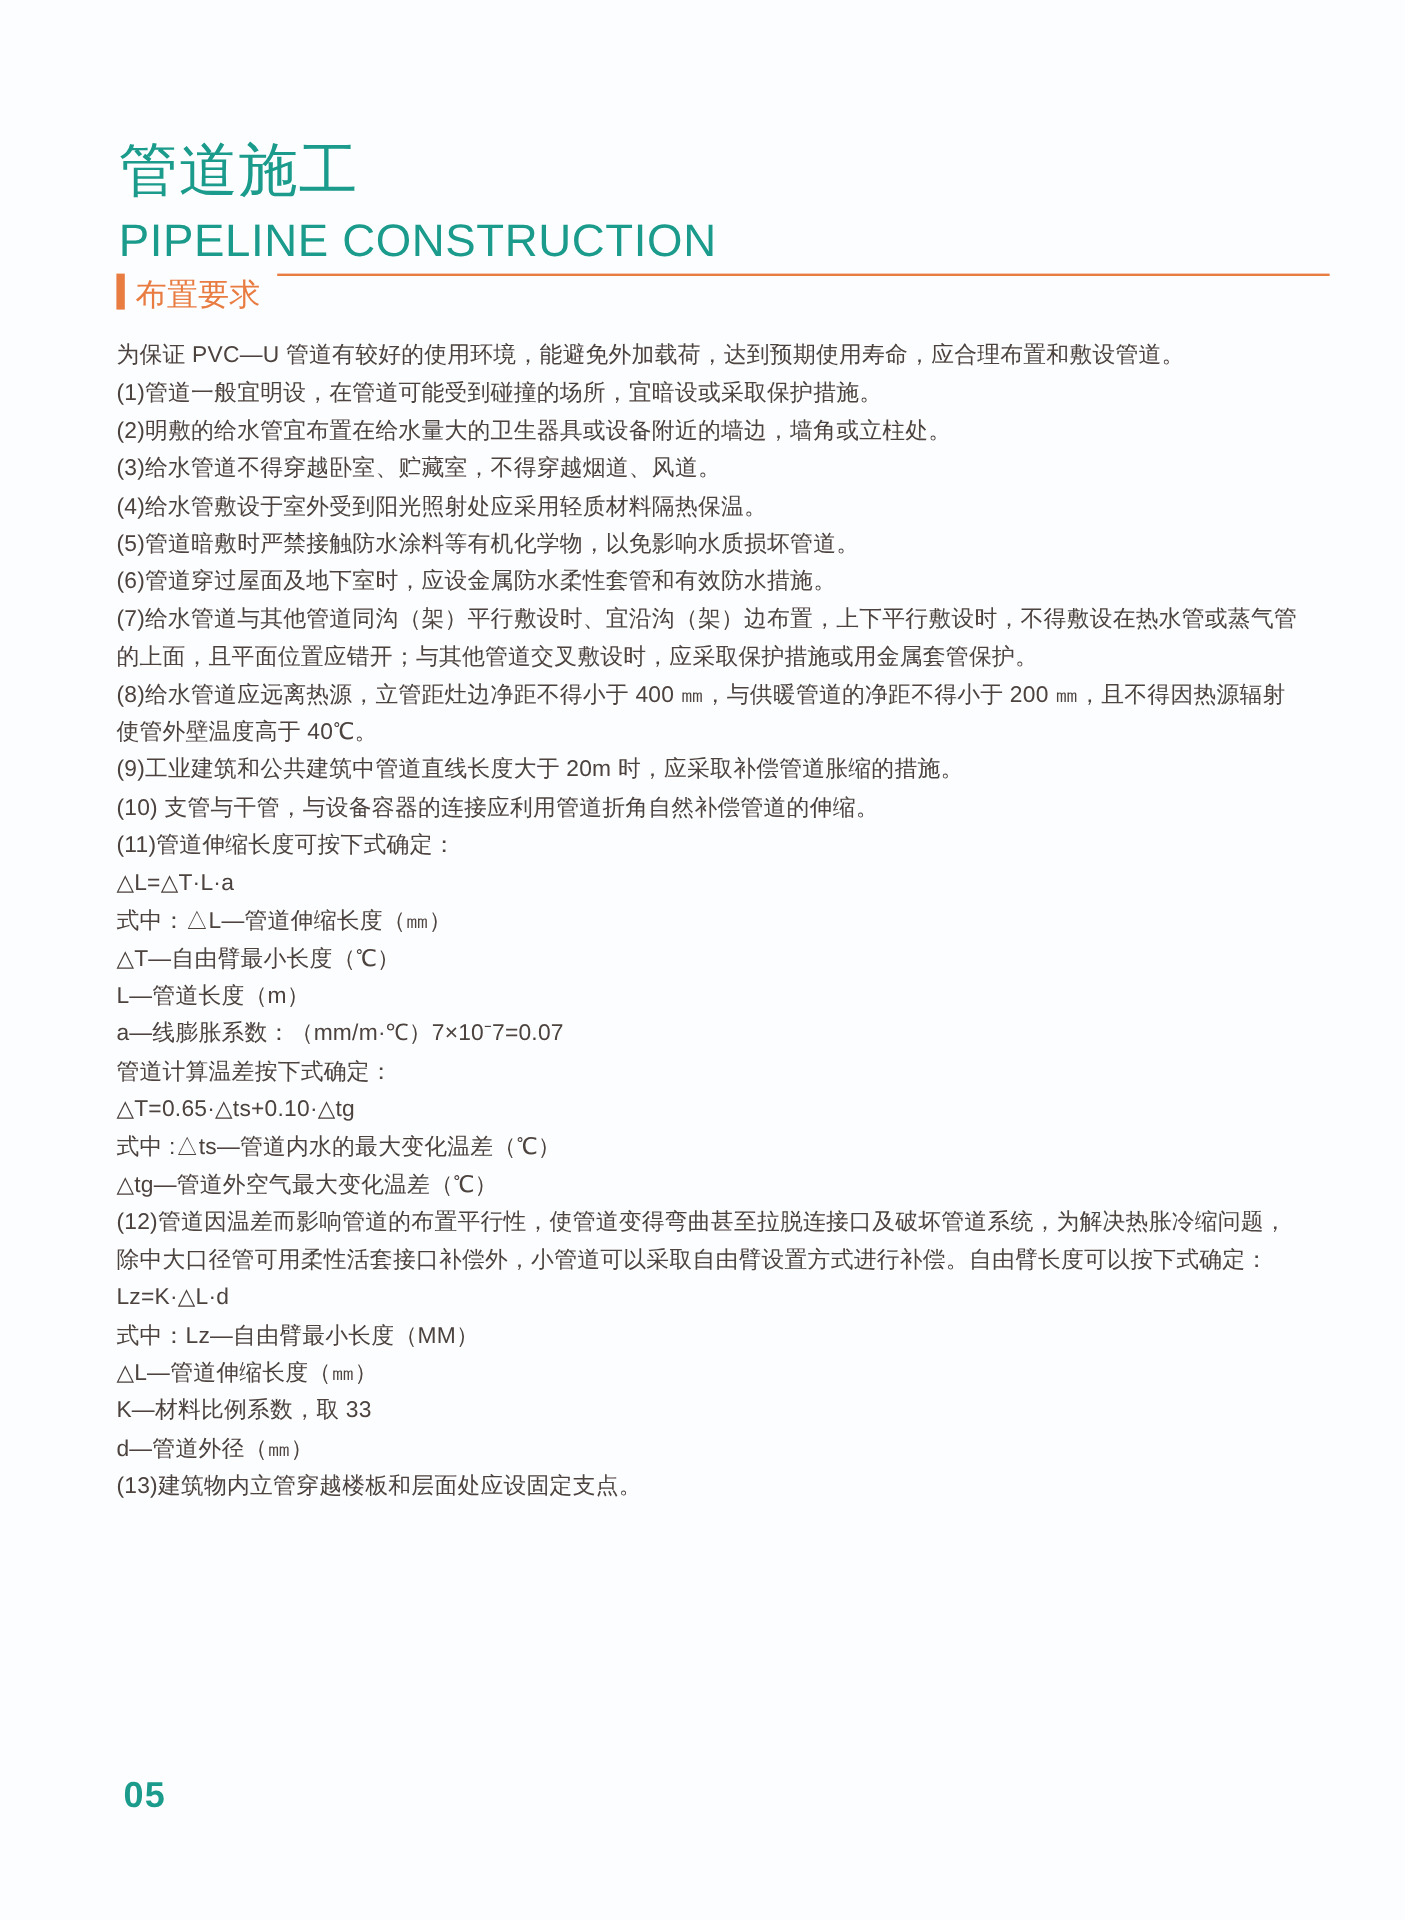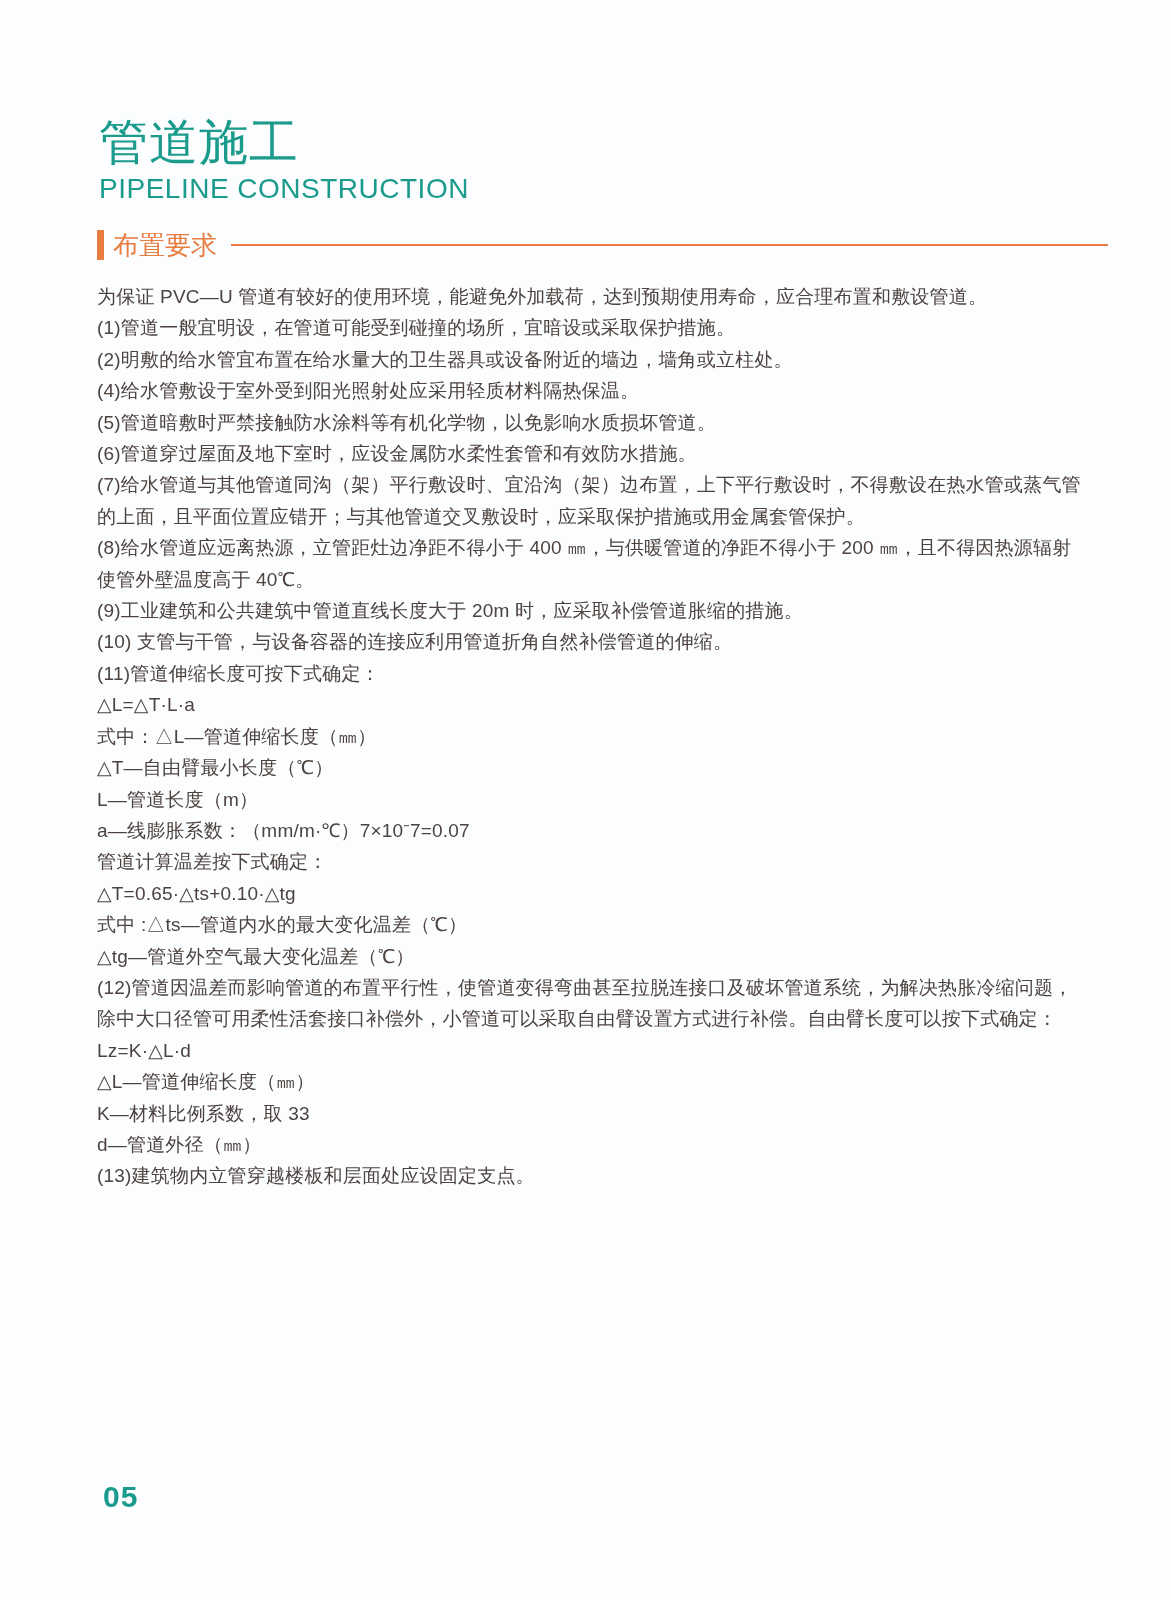--- a/index.html
+++ b/index.html
@@ -24,34 +24,33 @@
     top: 112px;
   }
   .doc-title {
     font-size: 49px;
     line-height: 60px;
     font-weight: normal;
     letter-spacing: 1px;
     color: var(--teal);
   }
   .doc-subtitle {
-    font-size: 28px;
+    font-size: 38px;
     line-height: 34px;
-    margin-top: 0;
+    margin-top: 12px;
     letter-spacing: 0.5px;
     color: var(--teal);
   }
   .section-header {
     position: absolute;
     left: 97px;
     top: 228px;
     width: 1011px; 
     height: 34px;
     display: flex;
-    align-items: center;
   }
   .section-bar {
     width: 7px;
     height: 30px;
     background: var(--orange);
     flex: 0 0 auto;
   }
   .section-heading {
     font-size: 26px;
     color: var(--orange);
@@ -98,39 +97,41 @@
   <div class="section-header">
     <span class="section-bar"></span>
     <span class="section-heading">布置要求</span>
     <span class="section-rule"></span>
   </div>
 
   <div class="doc-body">
       <p>为保证 PVC—U 管道有较好的使用环境，能避免外加载荷，达到预期使用寿命，应合理布置和敷设管道。</p>
       <p>(1)管道一般宜明设，在管道可能受到碰撞的场所，宜暗设或采取保护措施。</p>
       <p>(2)明敷的给水管宜布置在给水量大的卫生器具或设备附近的墙边，墙角或立柱处。</p>
+      <p>(3)给水管道不得穿越卧室、贮藏室，不得穿越烟道、风道。</p>
       <p>(4)给水管敷设于室外受到阳光照射处应采用轻质材料隔热保温。</p>
       <p>(5)管道暗敷时严禁接触防水涂料等有机化学物，以免影响水质损坏管道。</p>
       <p>(6)管道穿过屋面及地下室时，应设金属防水柔性套管和有效防水措施。</p>
       <p>(7)给水管道与其他管道同沟（架）平行敷设时、宜沿沟（架）边布置，上下平行敷设时，不得敷设在热水管或蒸气管的上面，且平面位置应错开；与其他管道交叉敷设时，应采取保护措施或用金属套管保护。</p>
       <p>(8)给水管道应远离热源，立管距灶边净距不得小于 400 ㎜，与供暖管道的净距不得小于 200 ㎜，且不得因热源辐射使管外壁温度高于 40℃。</p>
       <p>(9)工业建筑和公共建筑中管道直线长度大于 20m 时，应采取补偿管道胀缩的措施。</p>
       <p>(10) 支管与干管，与设备容器的连接应利用管道折角自然补偿管道的伸缩。</p>
       <p>(11)管道伸缩长度可按下式确定：</p>
       <p>△L=△T·L·a</p>
       <p>式中：△L—管道伸缩长度（㎜）</p>
       <p>△T—自由臂最小长度（℃）</p>
       <p>L—管道长度（m）</p>
       <p>a—线膨胀系数：（mm/m·℃）7×10⁻7=0.07</p>
       <p>管道计算温差按下式确定：</p>
       <p>△T=0.65·△ts+0.10·△tg</p>
       <p>式中 :△ts—管道内水的最大变化温差（℃）</p>
       <p>△tg—管道外空气最大变化温差（℃）</p>
       <p>(12)管道因温差而影响管道的布置平行性，使管道变得弯曲甚至拉脱连接口及破坏管道系统，为解决热胀冷缩问题，除中大口径管可用柔性活套接口补偿外，小管道可以采取自由臂设置方式进行补偿。自由臂长度可以按下式确定：</p>
       <p>Lz=K·△L·d</p>
+      <p>式中：Lz—自由臂最小长度（MM）</p>
       <p>△L—管道伸缩长度（㎜）</p>
       <p>K—材料比例系数，取 33</p>
       <p>d—管道外径（㎜）</p>
       <p>(13)建筑物内立管穿越楼板和层面处应设固定支点。</p>
     </div>
 
   <div class="page-number">05</div>
 
 </div>
 

